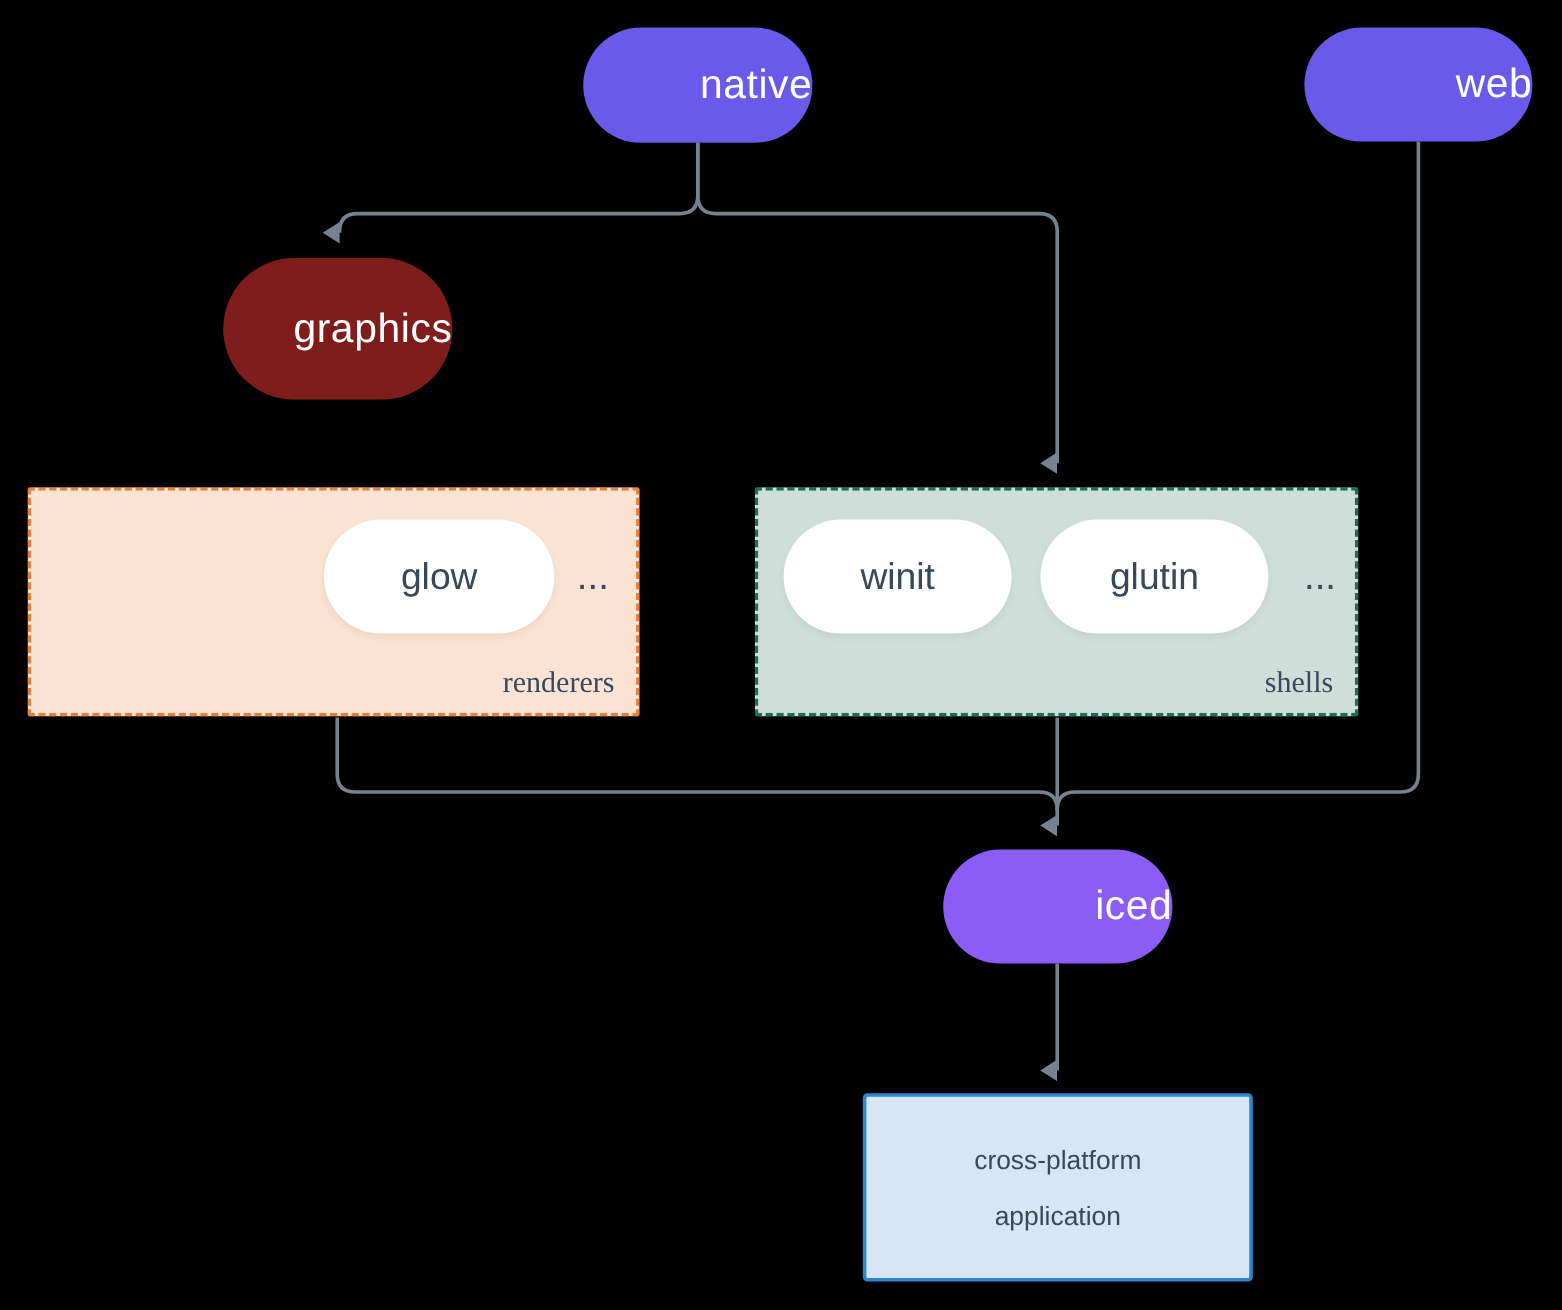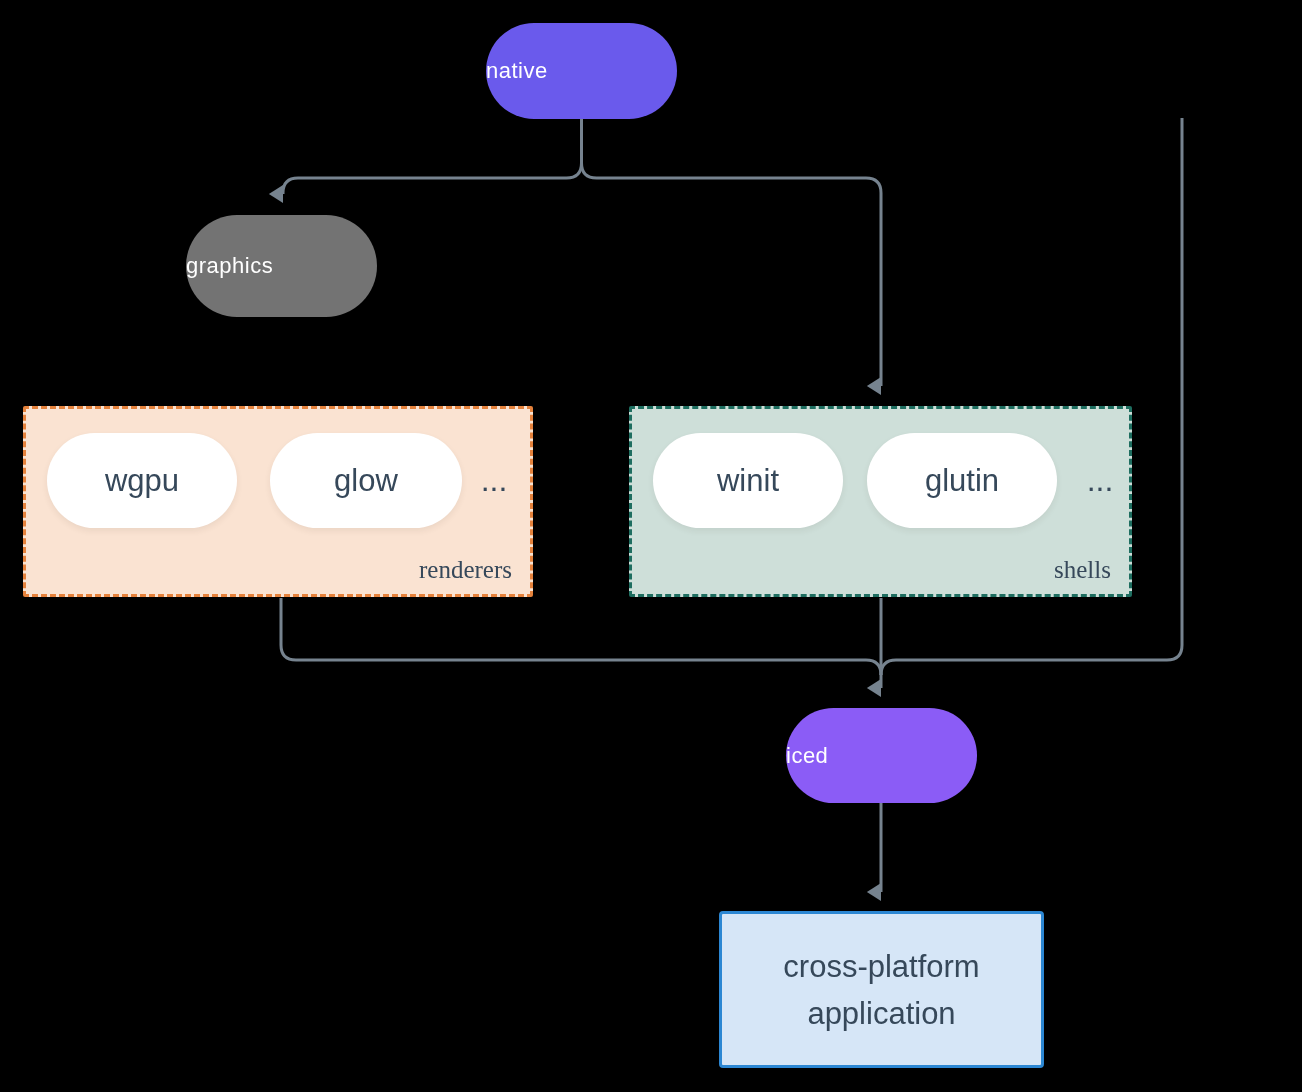--- a/index.html
+++ b/index.html
@@ -18,29 +18,29 @@
   #connectors {
     position: absolute;
     left: 0; top: 0;
     width: 1302px; height: 1092px;
     pointer-events: none;
   }
   .pill {
     position: absolute;
     display: flex;
     align-items: center;
-    justify-content: flex-start;
+    justify-content: flex-end;
     border-radius: 999px;
-    font-size: 22px;
+    font-size: 34px;
     letter-spacing: 0.5px;
     color: #ffffff;
   }
   .pill.native  { left: 486px;  top: 23px;  width: 191px; height: 96px; background: #6A5AEC; }
   .pill.web     { left: 1087px; top: 23px;  width: 190px; height: 95px; background: #6A5AEC; }
-  .pill.graphics{ left: 186px;  top: 215px; width: 191px; height: 102px; background: #737373; }
+  .pill.graphics{ left: 186px;  top: 215px; width: 191px; height: 118px; background: #7f1d1d; }
   .pill.iced    { left: 786px;  top: 708px; width: 191px; height: 95px; background: #8b5cf6; }
 
   .group-box {
     position: absolute;
     top: 406px;
     height: 191px;
     box-sizing: border-box;
     border-radius: 2px;
   }
   .group-box.renderers {
@@ -99,21 +99,21 @@
     width: 325px;
     height: 157px;
     box-sizing: border-box;
     background: #D6E6F7;
     border: 3px solid #2C87D3;
     border-radius: 4px;
     display: flex;
     flex-direction: column;
     align-items: center;
     justify-content: center;
-    font-size: 31px;
+    font-size: 22px;
     line-height: 47px;
     color: #36485A;
     text-align: center;
   }
 </style>
 </head>
 <body>
 
 <div id="canvas">
 
@@ -135,28 +135,28 @@
 
       <path d="M881 598 V688" marker-end="url(#arrow)"></path>
 
       <path d="M881 803 V892" marker-end="url(#arrow)"></path>
     </g>
   </svg>
 
   <div class="pill native">
     <span>native</span>
   </div>
+  <div class="pill web">
+    <span>web</span>
+  </div>
   <div class="pill graphics">
     <span>graphics</span>
   </div>
 
   <div class="group-box renderers">
-    <div class="white-pill first">
-      <span>wgpu</span>
-    </div>
     <div class="white-pill second">
       <span>glow</span>
     </div>
     <div class="ellipsis">...</div>
     <div class="group-label">renderers</div>
   </div>
 
   <div class="group-box shells">
     <div class="white-pill second">
       <span>glutin</span>

